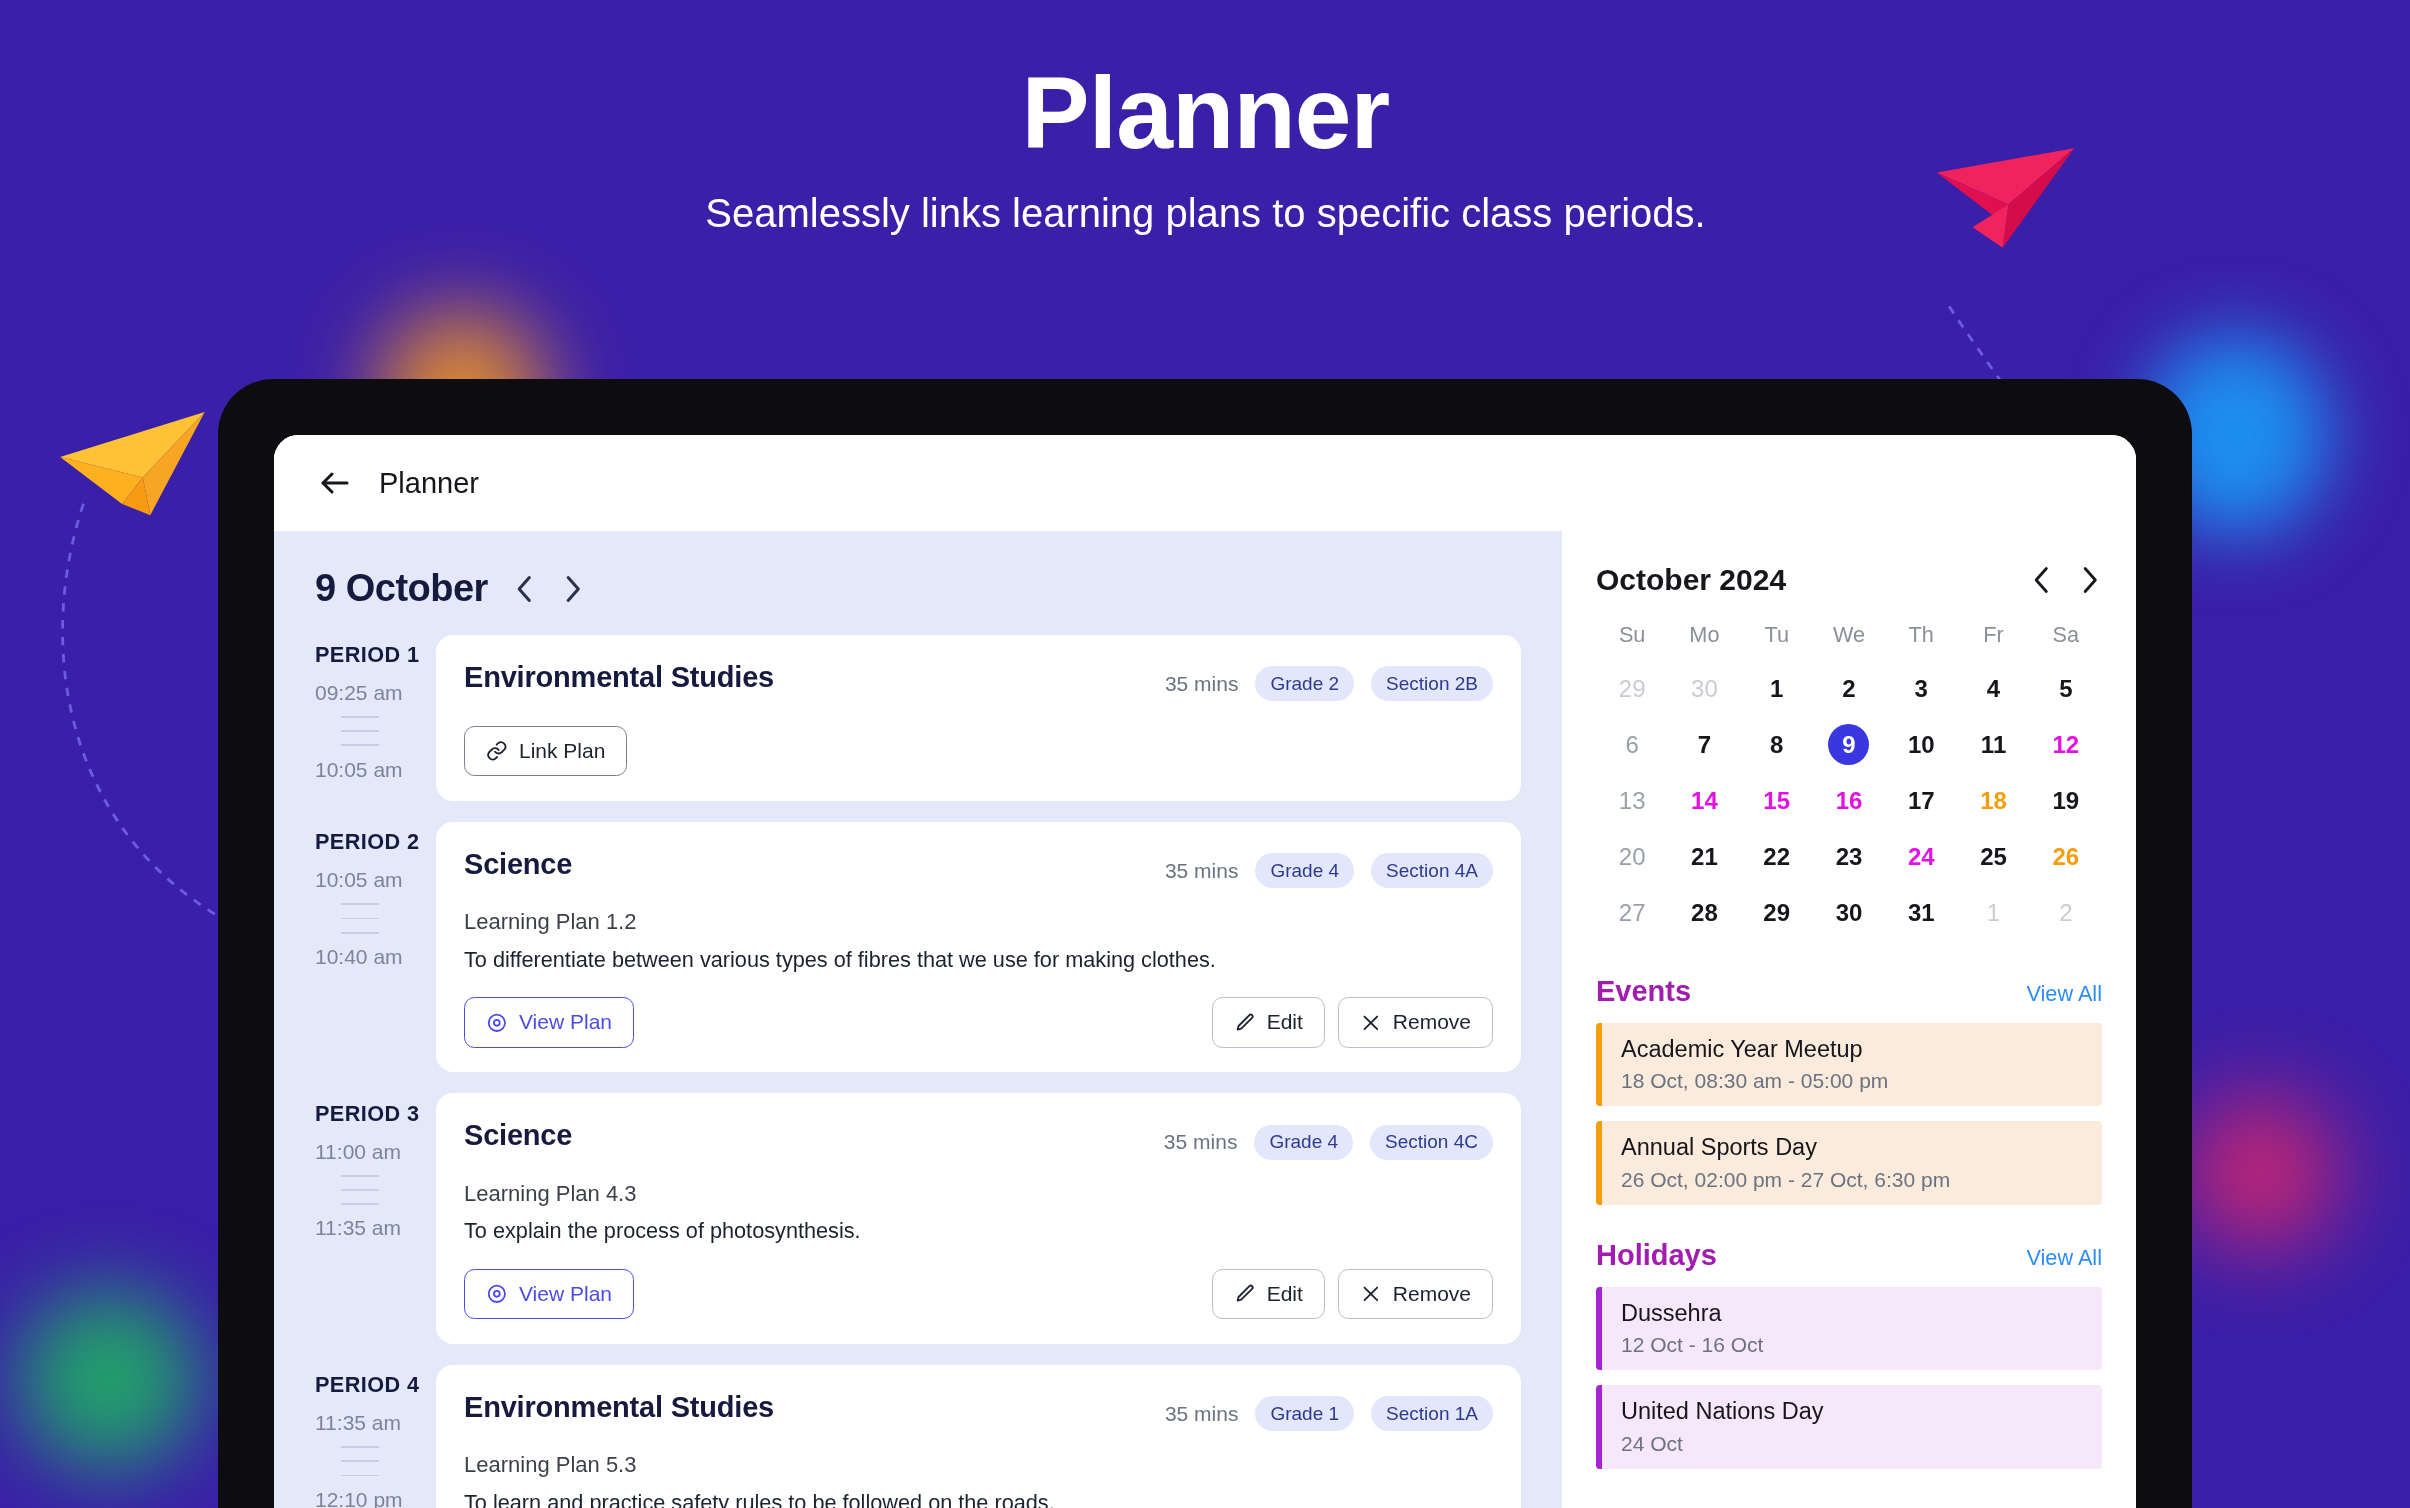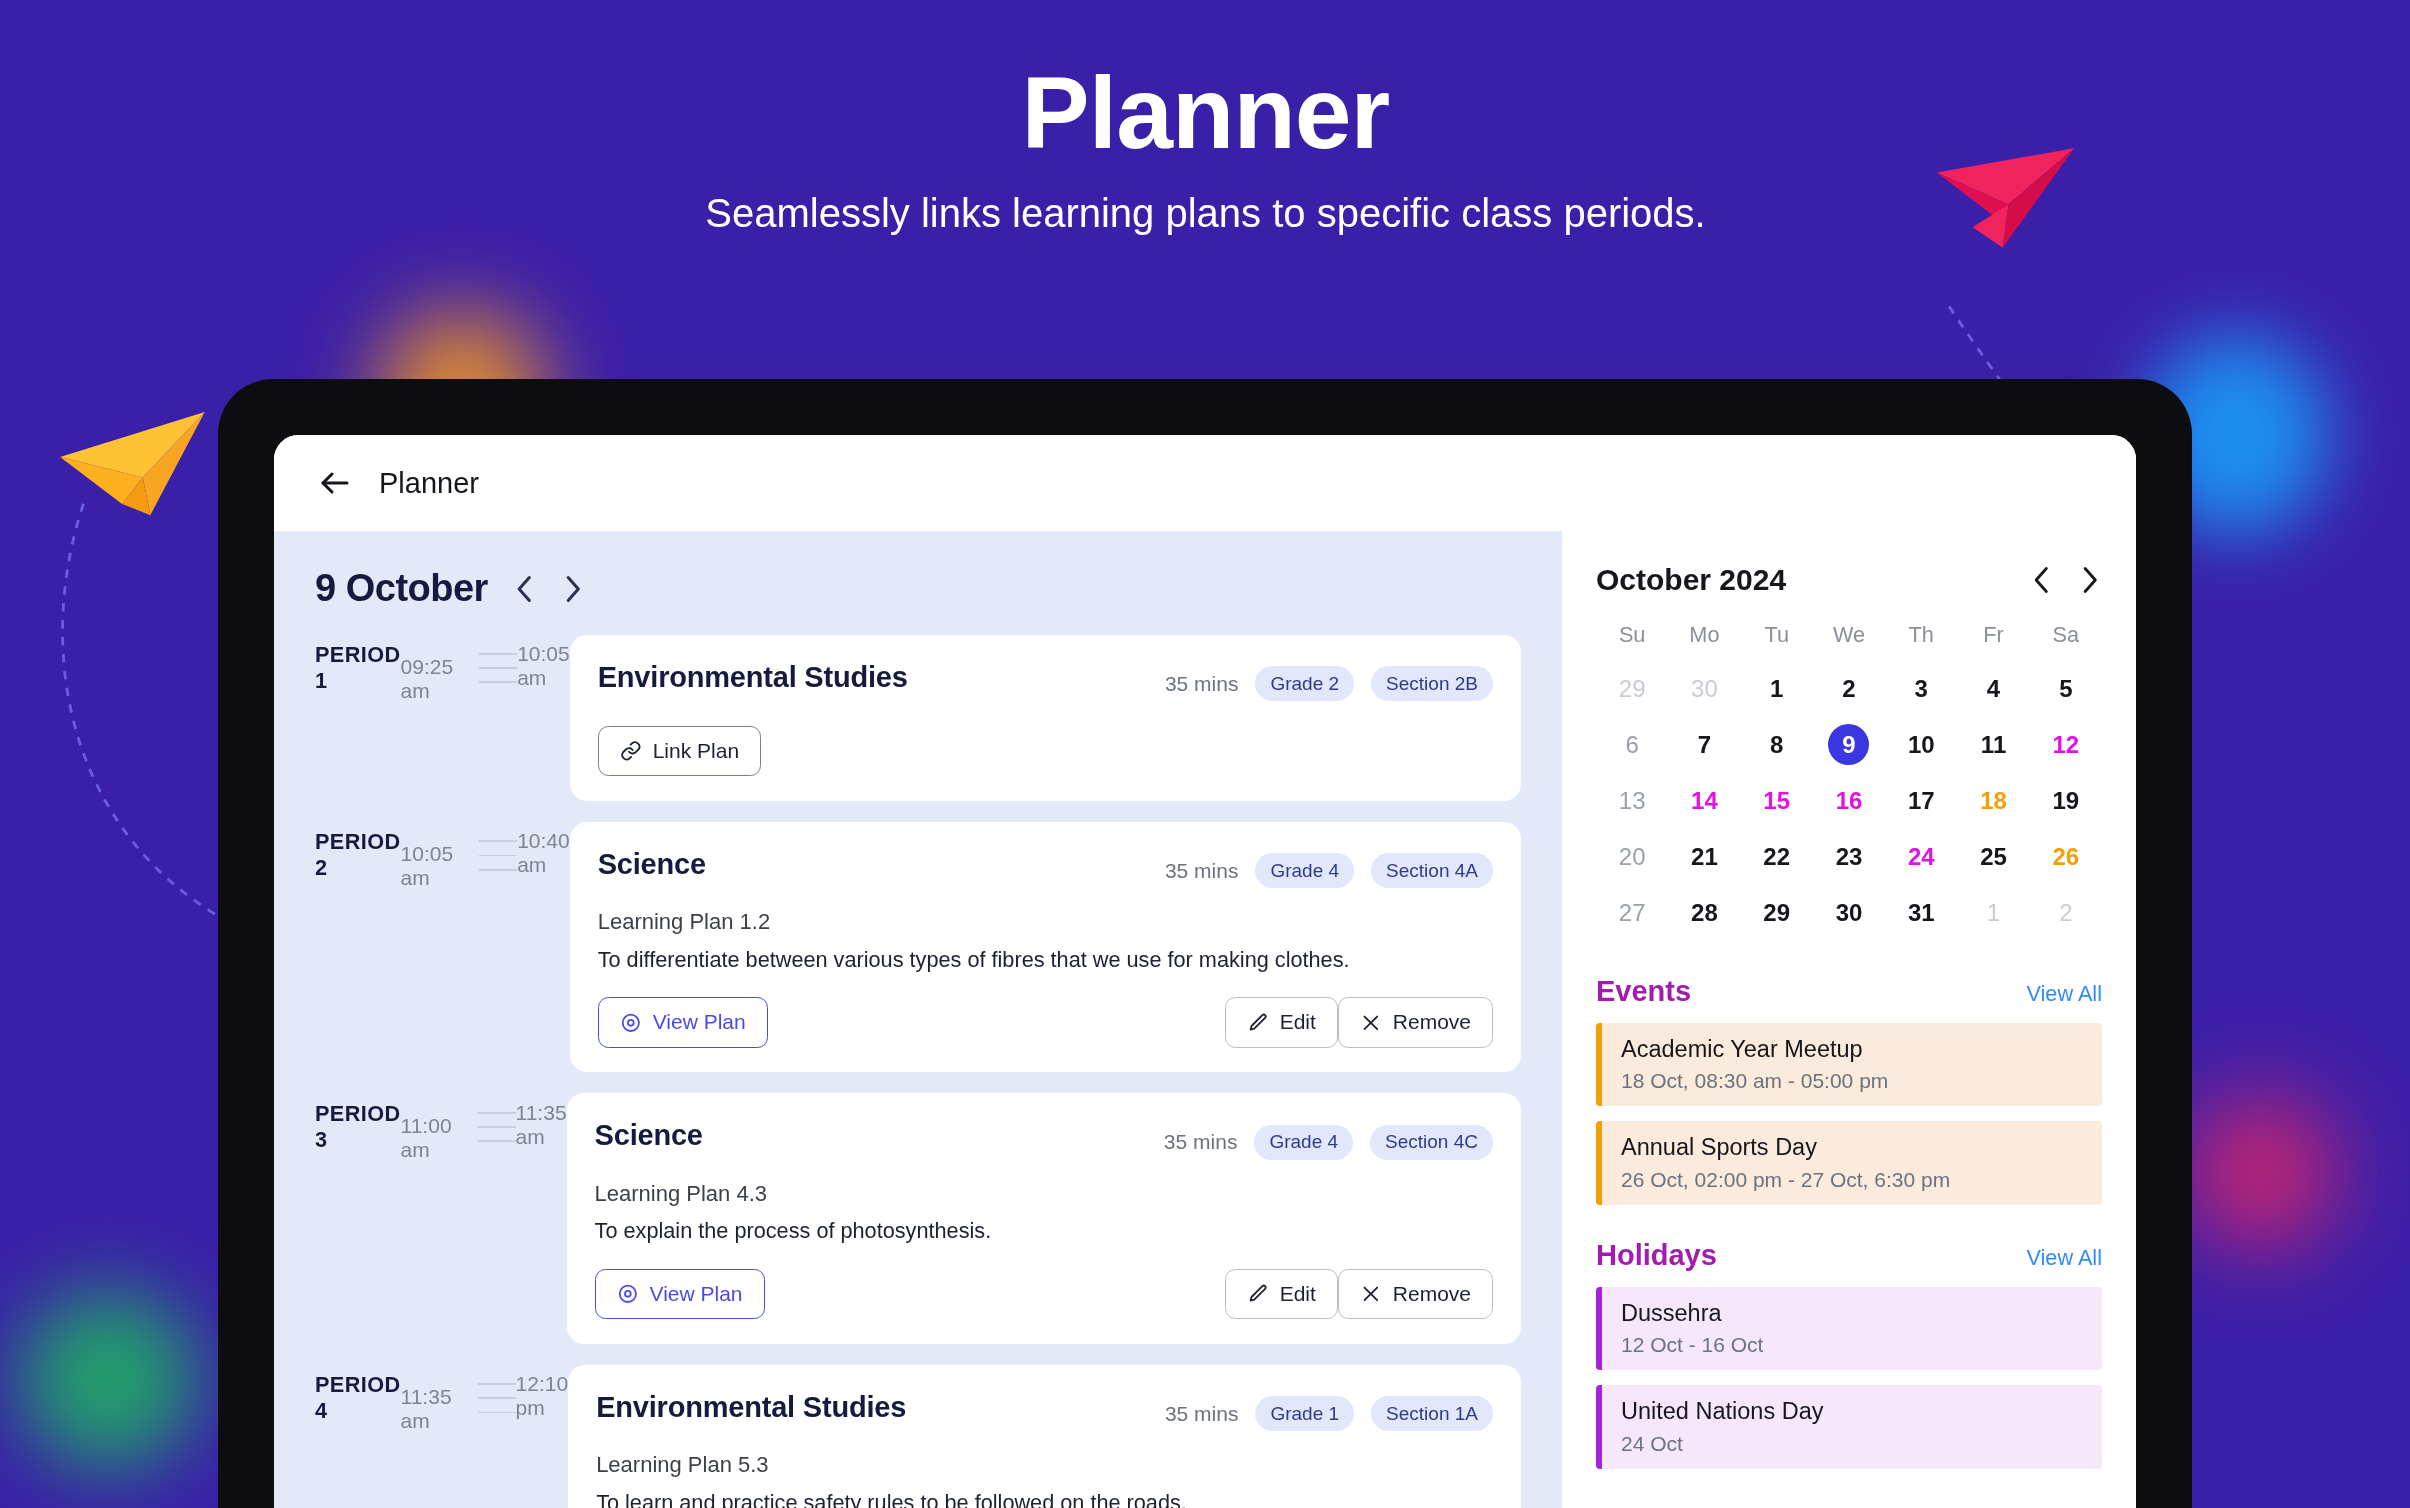--- a/index.html
+++ b/index.html
@@ -80,21 +80,21 @@
     display: flex; align-items: center; gap: 24.5px;
     padding: 36px 0 24.5px 41px;
   }
   .sched-date { font-size: 38px; font-weight: bold; color: #161a3e; letter-spacing: -0.5px; }
   .chev { width: 24.5px; height: 28px; cursor: pointer; }
 
   .periods { flex: 1 1 auto; overflow: hidden; padding-left: 0; }
   .period-row { display: flex; align-items: stretch; }
   .period-gutter {
     flex: 0 0 162px; padding-left: 41px; padding-top: 7.5px;
-    display: flex; flex-direction: row; align-items: flex-start;
+    display: flex; flex-direction: column; align-items: flex-start;
   }
   .period-name { font-size: 21.7px; font-weight: bold; color: #161a3e; letter-spacing: 0.4px; }
   .period-time { font-size: 21px; color: #7d8499; margin-top: 13px; }
   .period-dashes { margin: 11.3px 0 11.3px 26px; display: flex; flex-direction: column; gap: 12.2px; }
   .period-dashes i { display: block; width: 38px; height: 1.9px; background: #c8cee3; }
 
   .card {
     flex: 1 1 auto; background: #ffffff; border-radius: 17px;
     margin: 0 41px 21px 0; padding: 26px 28px 24.5px 28px;
     min-width: 0;
@@ -112,21 +112,21 @@
 
   .card-actions { display: flex; align-items: center; margin-top: 24.5px; }
   .btn {
     display: inline-flex; align-items: center; gap: 11.3px;
     border-radius: 10.4px; font-size: 21px; cursor: pointer;
     background: #ffffff; padding: 12.2px 21px;
     border: 1.5px solid #b9bdc7; color: #1d2130;
   }
   .btn-outline-primary { border-color: #4B4BE8; color: #4B4BE8; }
   .btn-link { border-color: #7a7f8c; }
-  .actions-right { margin-left: auto; display: flex; }
+  .actions-right { margin-left: auto; display: flex; gap: 13px; }
   .ico { width: 21.7px; height: 21.7px; flex: 0 0 21.7px; display: block; }
 
   
   .sidepane {
     flex: 0 0 574px; background: #ffffff;
     padding: 32px 34px 0 34px; overflow: hidden;
   }
   .side-head { display: flex; align-items: center; }
   .month-title { font-size: 30px; font-weight: bold; color: #16161c; }
   .month-nav { margin-left: auto; display: flex; gap: 24.5px; }

